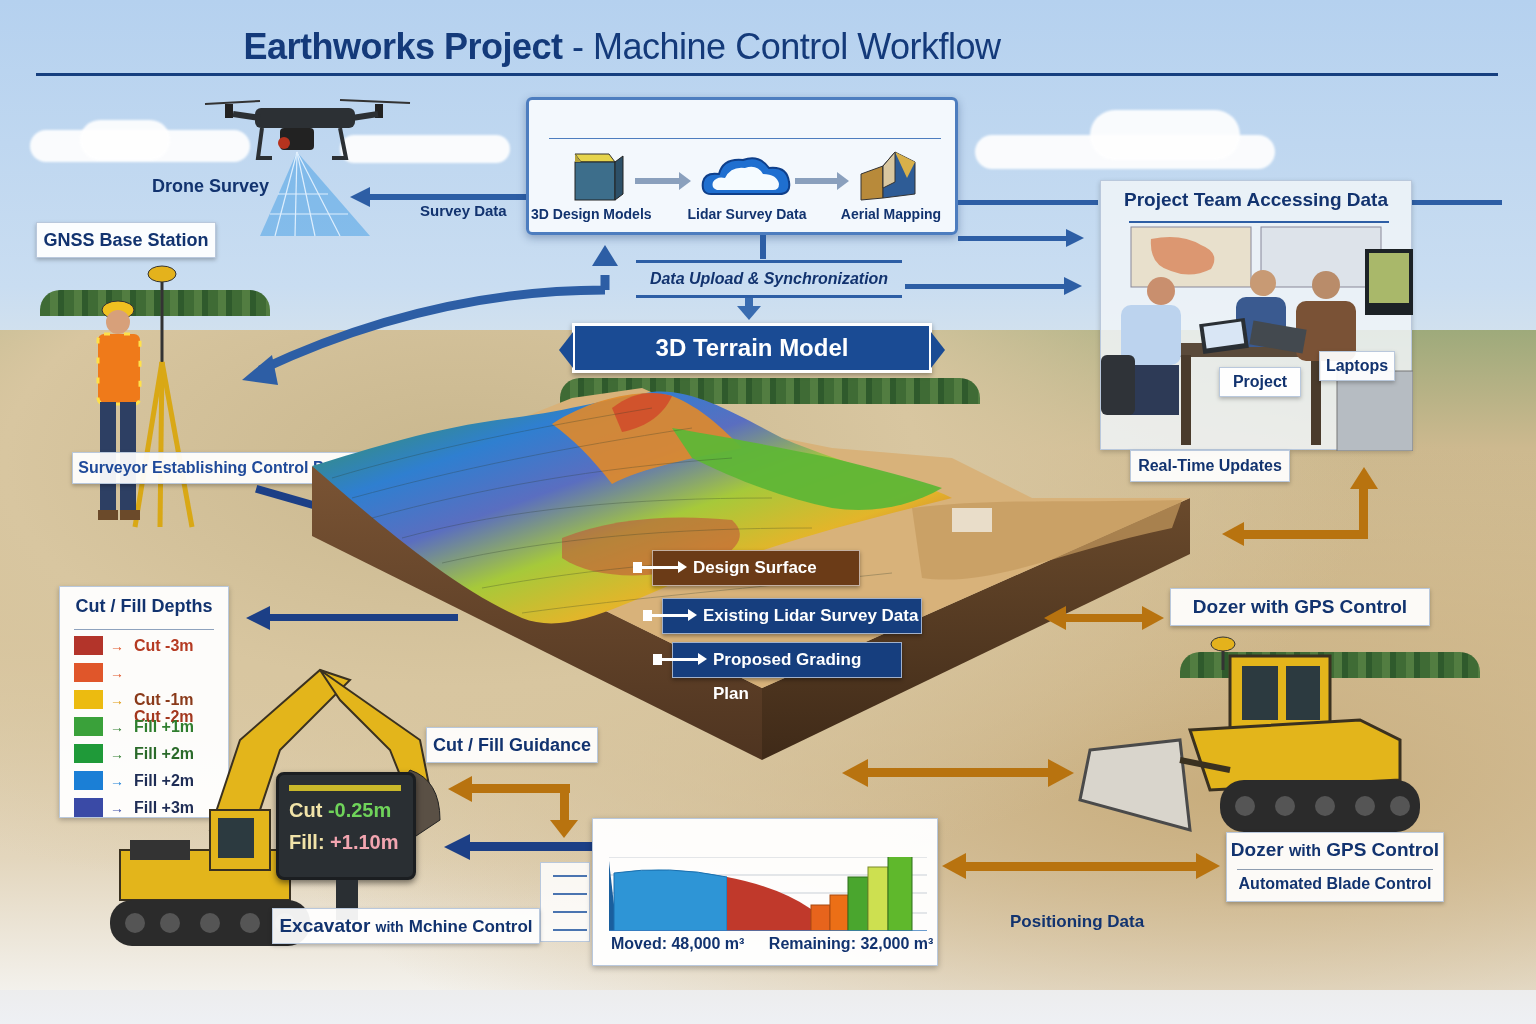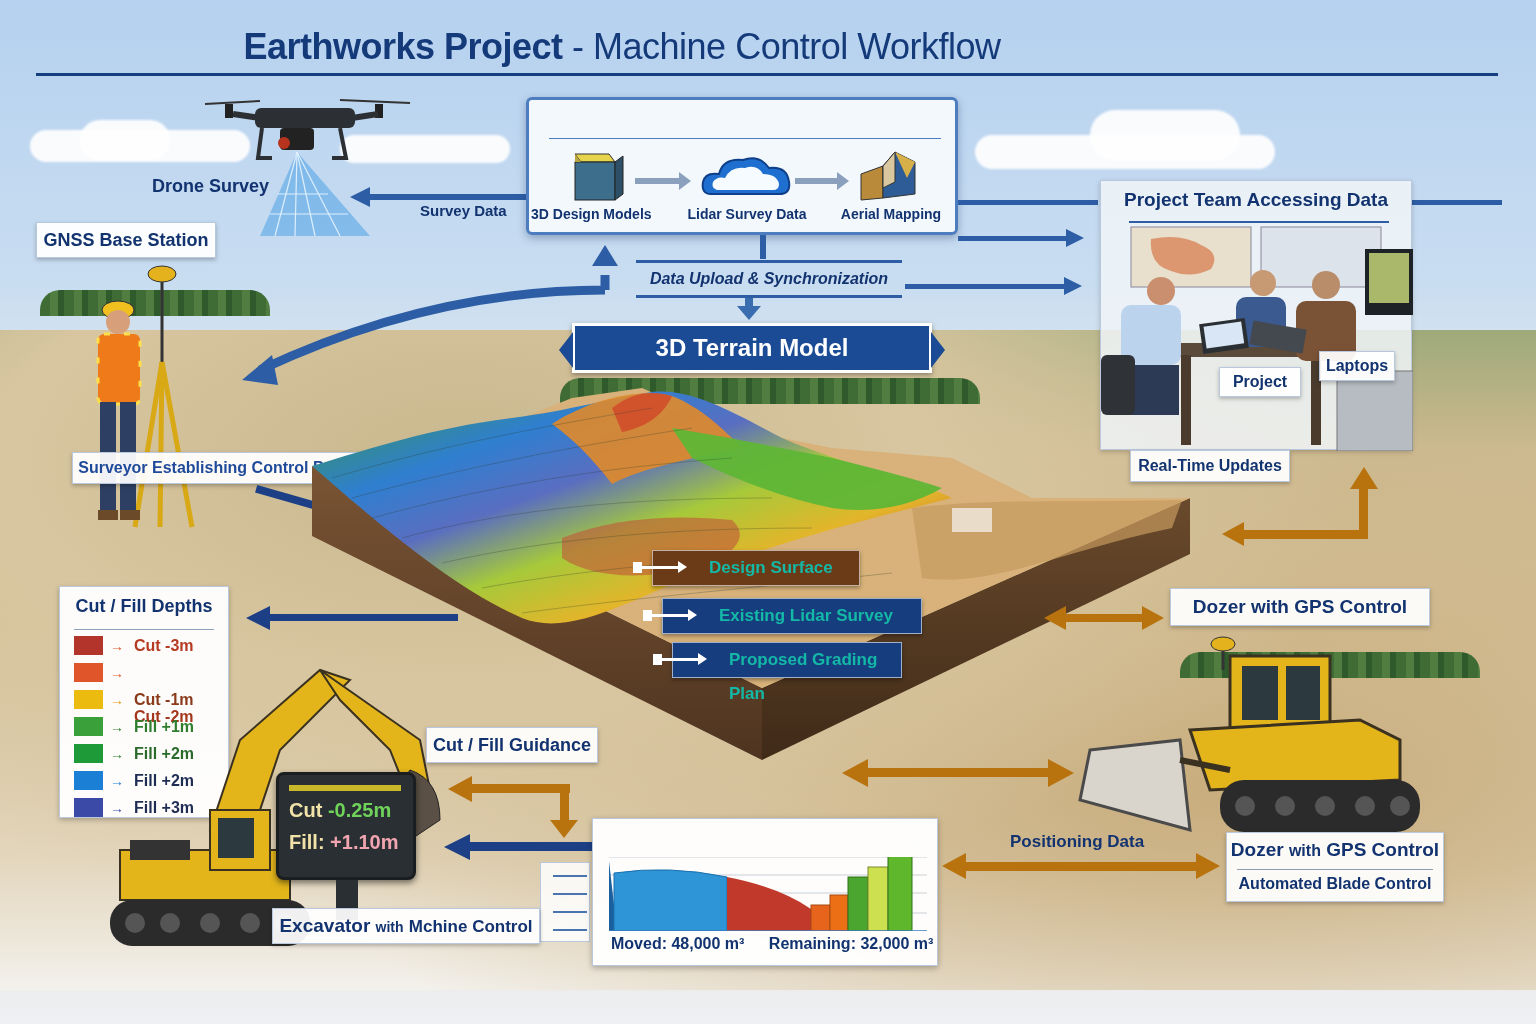--- a/index.html
+++ b/index.html
@@ -51,21 +51,21 @@
 
   
   #terrain-banner { left: 572px; top: 323px; width: 360px; height: 50px; background: #1a4b94; border: 3px solid #fff;
     box-shadow: 0 2px 5px rgba(0,0,0,.35); color: #fff; font-size: 24px; font-weight: 700; text-align: center; line-height: 44px; }
   #terrain-banner::before, #terrain-banner::after { content: ""; position: absolute; top: 6px; width: 0; height: 0; border-top: 18px solid transparent; border-bottom: 18px solid transparent; }
   #terrain-banner::before { left: -16px; border-right: 14px solid #1a4b94; }
   #terrain-banner::after { right: -16px; border-left: 14px solid #1a4b94; }
 
   #terrain { left: 312px; top: 388px; width: 880px; height: 380px; }
 
-  .tag { position: absolute; height: 36px; color: #14b8a6; font-size: 17px; font-weight: 700; line-height: 34px; padding-left: 56px; border: 1px solid rgba(255,255,255,.6); box-shadow: 0 2px 4px rgba(0,0,0,.35); }
+  .tag { position: absolute; height: 36px; color: #ffffff; font-size: 17px; font-weight: 700; line-height: 34px; padding-left: 40px; border: 1px solid rgba(255,255,255,.6); box-shadow: 0 2px 4px rgba(0,0,0,.35); }
   .tag .ptr { position: absolute; left: -20px; top: 15px; width: 48px; height: 3px; background: #fff; }
   .tag .ptr::before { content: ""; position: absolute; left: 0; top: -4px; width: 9px; height: 11px; background: #fff; }
   .tag .ptr::after { content: ""; position: absolute; right: -6px; top: -5px; border-left: 9px solid #fff; border-top: 6px solid transparent; border-bottom: 6px solid transparent; }
 
   
   #legend { left: 59px; top: 586px; width: 170px; height: 232px; background: rgba(255,255,255,.95); border: 1px solid #b9c8dc; box-shadow: 0 2px 5px rgba(0,0,0,.25); }
   #legend-title { position: absolute; top: 9px; left: 0; width: 100%; text-align: center; font-size: 18px; font-weight: 700; color: #12336f; }
   #legend-rule { position: absolute; top: 42px; left: 14px; width: 140px; height: 1px; background: #8ea2bd; }
   .lg-row { position: absolute; left: 14px; height: 22px; width: 150px; }
   .lg-sw { position: absolute; left: 0; top: 1px; width: 29px; height: 19px; }
@@ -419,21 +419,21 @@
   </svg>
   <div id="chart-foot">
     <span>Moved: 48,000 m³</span>
     <span>Remaining: 32,000 m³</span>
   </div>
 </div>
 
 <div class="arrow-h orange" style="left:964px;top:862px;width:234px;height:9px;"></div>
 <div class="head-l" style="left:942px;top:853px;border-right:24px solid #b8730f;border-top:13px solid transparent;border-bottom:13px solid transparent;"></div>
 <div class="head-r" style="left:1196px;top:853px;border-left:24px solid #b8730f;border-top:13px solid transparent;border-bottom:13px solid transparent;"></div>
-<div class="plain-label" style="left:1010px;top:832px;font-size:17px;">Positioning Data</div>
+<div class="plain-label" style="left:1010px;top:912px;font-size:17px;">Positioning Data</div>
 
 <div class="arrow-h orange" style="left:866px;top:768px;width:184px;height:9px;"></div>
 <div class="head-l" style="left:842px;top:759px;border-right:26px solid #b8730f;border-top:14px solid transparent;border-bottom:14px solid transparent;"></div>
 <div class="head-r" style="left:1048px;top:759px;border-left:26px solid #b8730f;border-top:14px solid transparent;border-bottom:14px solid transparent;"></div>
 
 <div class="label-box" style="left:1170px;top:588px;width:260px;height:38px;font-size:19px;line-height:36px;">Dozer with GPS Control</div>
 <svg class="abs" style="left:1060px;top:630px;" width="380" height="220" viewBox="0 0 380 220">
   <line x1="163" y1="18" x2="163" y2="40" stroke="#333" stroke-width="3"></line>
   <ellipse cx="163" cy="14" rx="12" ry="7" fill="#e4b21c" stroke="#333"></ellipse>
   <rect x="170" y="26" width="100" height="80" fill="#e3b51b" stroke="#3a3120" stroke-width="3"></rect>

